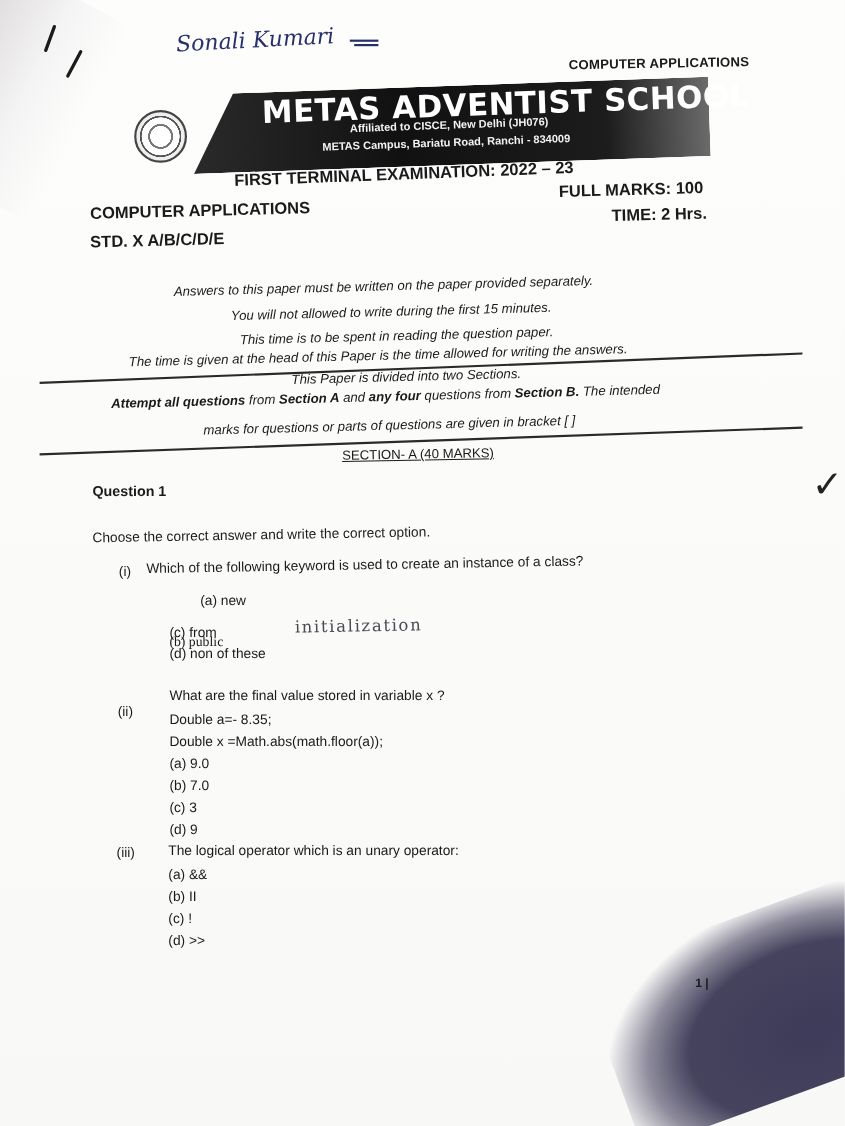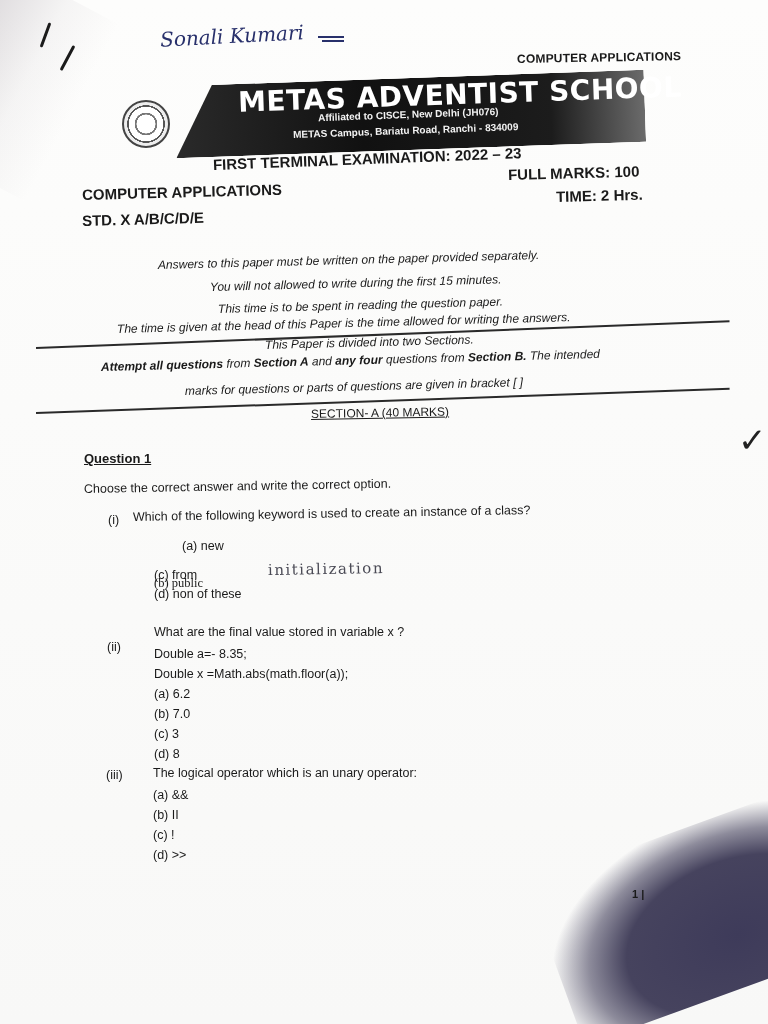--- a/index.html
+++ b/index.html
@@ -93,39 +93,39 @@
     <b>Attempt all questions</b><span> from </span><b>Section A</b><span> and </span><b>any four</b><span> questions from </span><b>Section B.</b><span> The intended</span>
   </div>
   <div class="abs instr rot2" style="left:185px;top:384px;">marks for questions or parts of questions are given in bracket [ ]</div>
 
   <div class="rule" style="left:36px;top:412px;width:694px;transform:rotate(-2deg);"></div>
 
   <div class="abs section-title rot3" style="left:311px;top:407px;">SECTION- A (40 MARKS)</div>
 
   <div class="handwriting" style="left:738px;top:420px;font-size:34px;font-style:normal;color:#222;">✓</div>
 
-  <div class="abs q-title" style="left:84px;top:451px;text-decoration:underline;">Question 1</div>
+  <div class="abs q-title" style="left:84px;top:439px;">Question 1</div>
   <div class="abs q-text rot3" style="left:84px;top:482px;">Choose the correct answer and write the correct option.</div>
 
   <div class="abs q-text" style="left:108px;top:513px;">(i)</div>
   <div class="abs q-text rot3" style="left:133px;top:510px;">Which of the following keyword is used to create an instance of a class?</div>
   <div class="abs opt" style="left:154px;top:539px;margin-left:28px;">(a)  new</div>
   <div class="abs opt" style="left:154px;top:576px;font-family:Liberation Serif, serif;">(b)  public</div>
   <div class="abs opt" style="left:154px;top:568px;">(c)  from</div>
   <div class="abs opt" style="left:154px;top:587px;">(d)  non of these</div>
   <div class="handwriting" style="left:268px;top:560px;font-size:15px;color:#4a4a55;letter-spacing:1.5px;font-style:normal;transform:rotate(-1deg);">initialization</div>
 
   <div class="abs q-text" style="left:107px;top:640px;">(ii)</div>
   <div class="abs q-text" style="left:154px;top:625px;">What are the final value stored in variable x ?</div>
   <div class="abs q-text" style="left:154px;top:647px;">Double a=- 8.35;</div>
   <div class="abs q-text" style="left:154px;top:667px;">Double x =Math.abs(math.floor(a));</div>
-  <div class="abs opt" style="left:154px;top:687px;">(a)  6.2</div>
+  <div class="abs opt" style="left:154px;top:687px;">(a)  9.0</div>
   <div class="abs opt" style="left:154px;top:707px;">(b)  7.0</div>
   <div class="abs opt" style="left:154px;top:727px;">(c)  3</div>
-  <div class="abs opt" style="left:154px;top:747px;">(d)  8</div>
+  <div class="abs opt" style="left:154px;top:747px;">(d)  9</div>
 
   <div class="abs q-text" style="left:106px;top:768px;">(iii)</div>
   <div class="abs q-text" style="left:153px;top:766px;">The logical operator which is an unary operator:</div>
   <div class="abs opt" style="left:153px;top:788px;">(a)  &amp;&amp;</div>
   <div class="abs opt" style="left:153px;top:808px;">(b)  II</div>
   <div class="abs opt" style="left:153px;top:828px;">(c)  !</div>
   <div class="abs opt" style="left:153px;top:848px;">(d)  &gt;&gt;</div>
 
   <div class="abs page-num" style="left:632px;top:888px;">1 |</div>
 </div>

